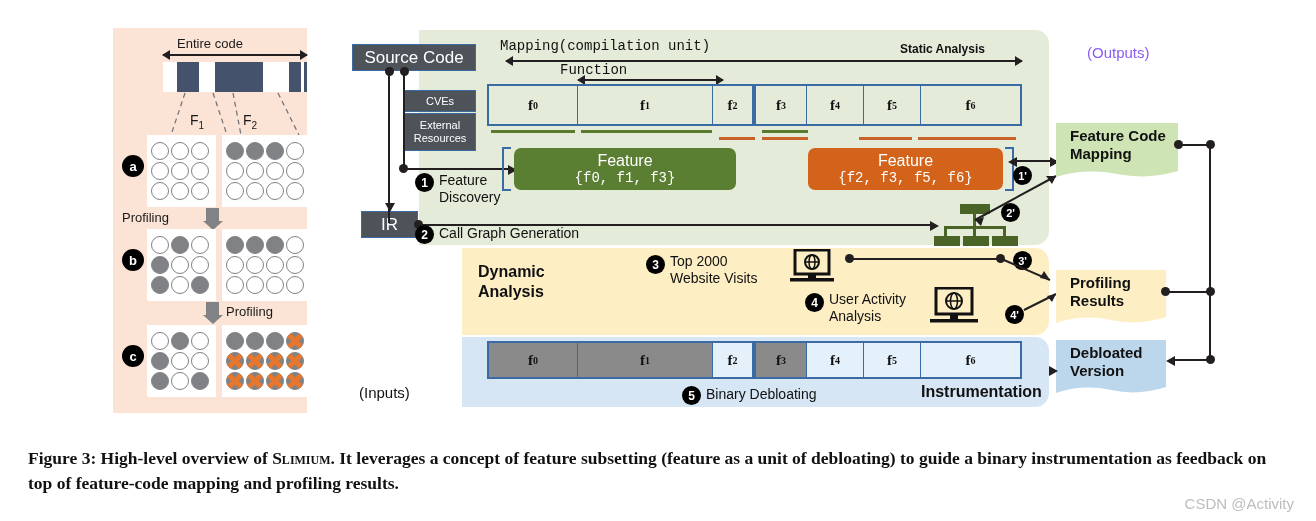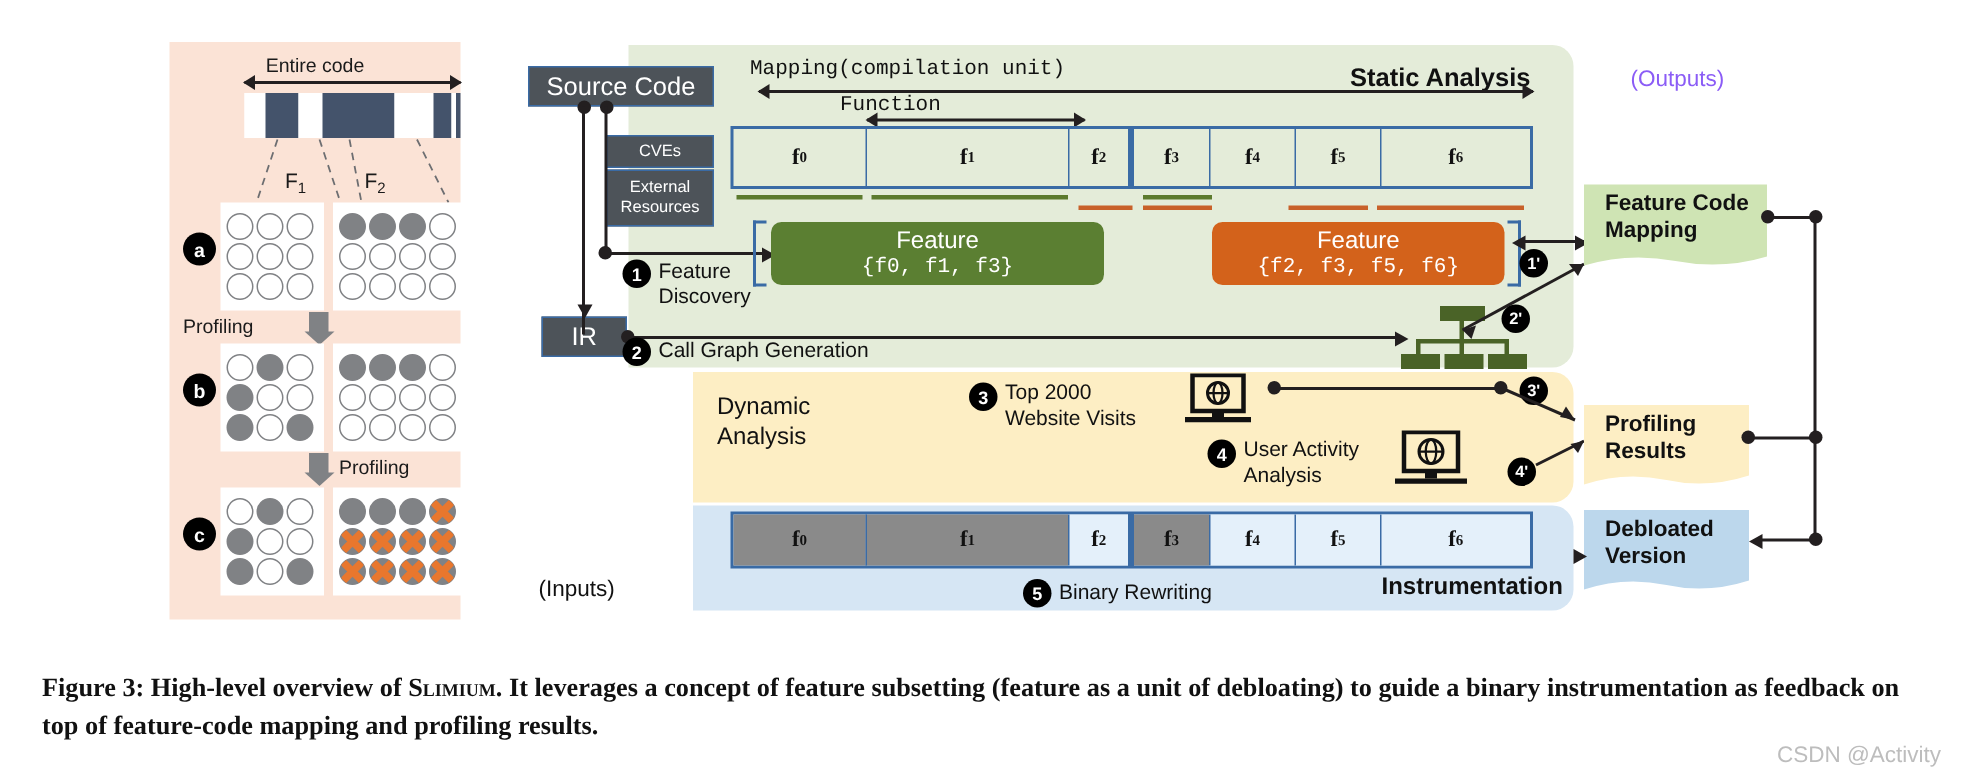--- a/index.html
+++ b/index.html
@@ -86,21 +86,21 @@
   #ir-box      { left:361px; top:211px; width:57px; height:27px; font-size:17px; }
   #cves-box    { left:404px; top:90px; width:72px; height:22px; font-size:11px; }
   #ext-box     { left:404px; top:113px; width:72px; height:38px; font-size:11px; }
 
   
   #static-panel {
     position:absolute; left:419px; top:30px; width:630px; height:215px;
     background:#e4ecd9; border-radius:0 14px 14px 0;
   }
   #static-title {
-    position:absolute; left:900px; top:42px; font-size:17px; font-weight:700; color:#111;
+    position:absolute; left:900px; top:42px; font-size:12px; font-weight:700; color:#111;
   }
   #object-label { position:absolute; left:500px; top:38px; width:260px; font-size:14px;
                   font-family:"Liberation Mono", monospace; color:#111; }
   #object-arrow { left:506px; top:60px; width:516px; }
   #function-label { position:absolute; left:560px; top:62px; width:200px; font-size:14px;
                   font-family:"Liberation Mono", monospace; color:#111; }
   #function-arrow { left:578px; top:79px; width:145px; }
 
   #fblocks {
     position:absolute; left:487px; top:84px; height:42px; display:flex;
@@ -160,21 +160,21 @@
 
   
   .tnode { position:absolute; background:#4a6327; }
 
   
   #dynamic-panel {
     position:absolute; left:462px; top:248px; width:587px; height:87px;
     background:#fdeec4; border-radius:0 14px 14px 0;
   }
   #dynamic-title {
-    position:absolute; left:478px; top:262px; font-size:16px; font-weight:400;
+    position:absolute; left:478px; top:262px; font-size:16px; font-weight:700;
     color:#111; line-height:1.25;
   }
 
   
   #instr-panel {
     position:absolute; left:462px; top:337px; width:587px; height:70px;
     background:#d6e6f4; border-radius:0 14px 14px 0;
   }
   #instr-title {
     position:absolute; left:921px; top:383px; font-size:16px; font-weight:700; color:#111;
@@ -523,21 +523,21 @@
           <span>f</span>
           <sub>5</sub>
         </div>
         <div class="icell light" style="width: 100px;">
           <span>f</span>
           <sub>6</sub>
         </div>
       </div>
   </div>
   <div class="badge-num" style="left:682px;top:386px;">5</div>
-  <div class="flow-label" style="left:706px;top:386px;">Binary Rewriting</div>
+  <div class="flow-label" style="left:706px;top:386px;">Binary Debloating</div>
   <div id="instr-title">Instrumentation</div>
 
   <div id="outputs-label">(Outputs)</div>
   <div id="inputs-label">(Inputs)</div>
 
   <div class="banner" id="out-fcm" style="white-space:pre-line;">
     <span>Feature Code
 Mapping</span>
   </div>
   <svg style="position:absolute;left:1056px;top:166px;width:122px;height:14px;">

